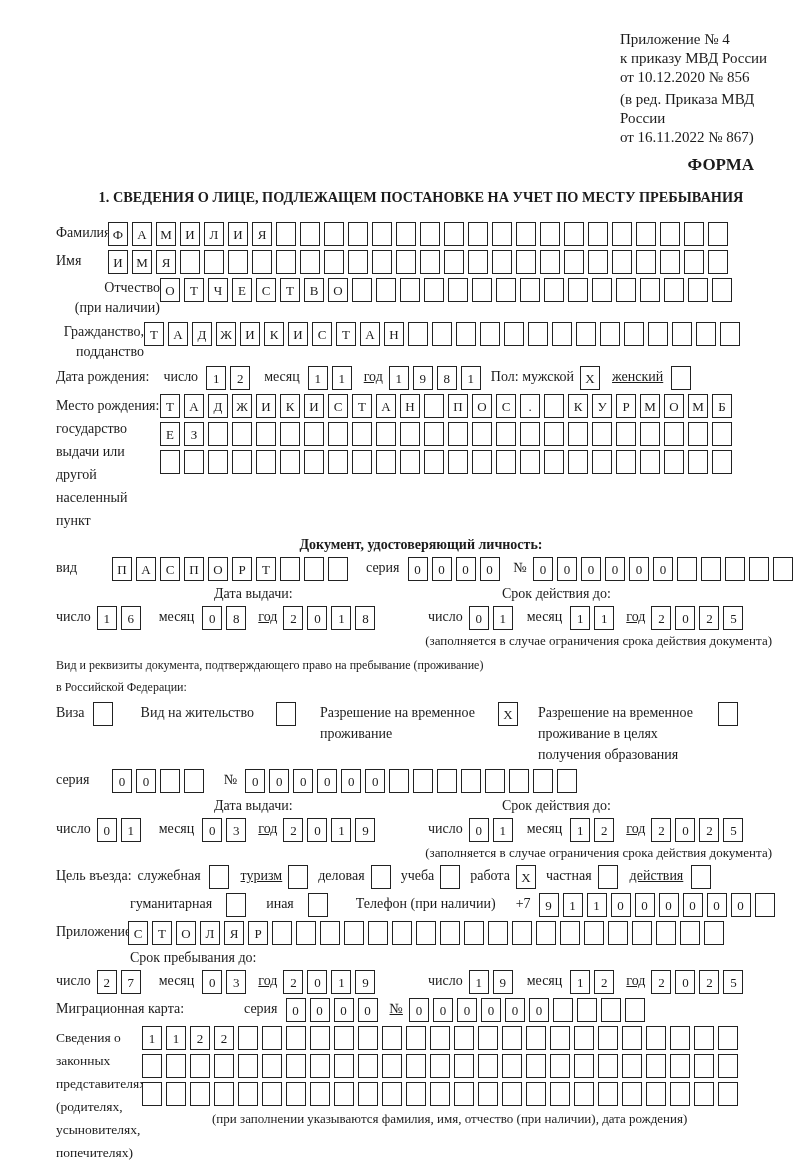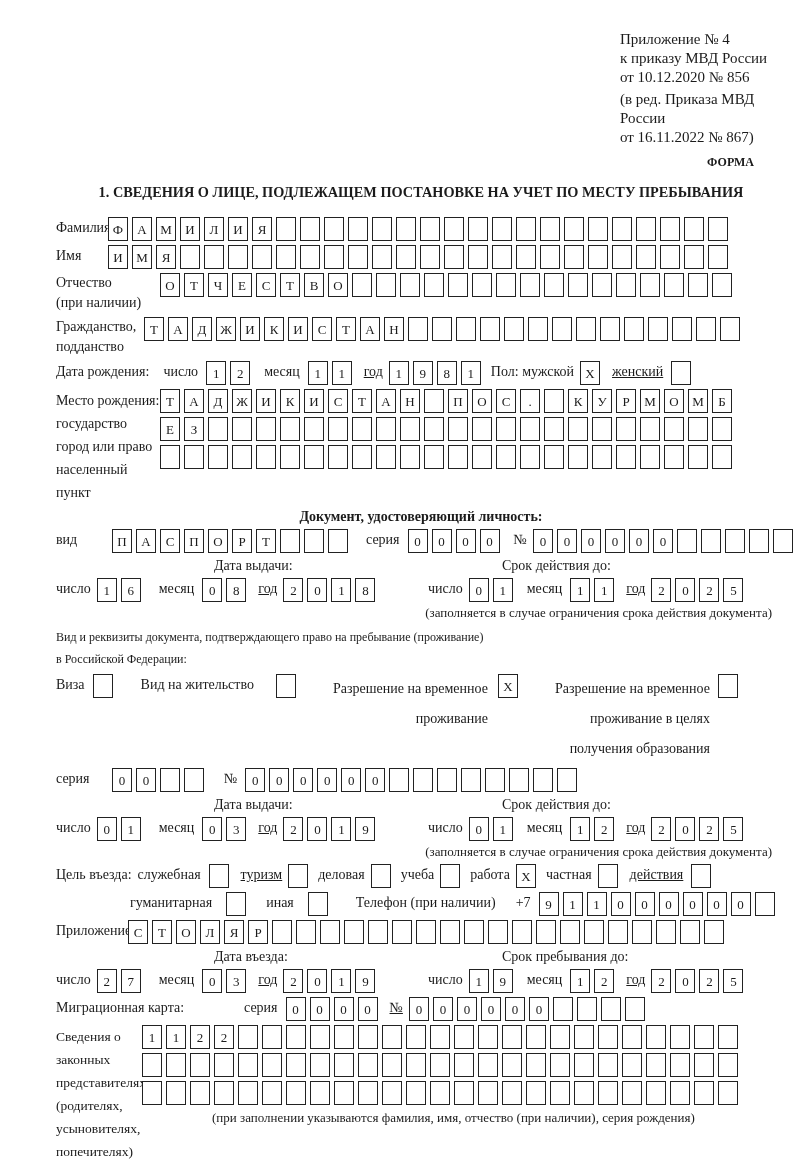--- a/index.html
+++ b/index.html
@@ -3,53 +3,53 @@
 <meta charset="utf-8">
 <style>
   html,body{margin:0;padding:0;background:#fff;}
   body{width:800px;height:1163px;overflow:hidden;color:#1b1b1b;
        font-family:"Liberation Serif","DejaVu Serif",serif;}
   .page{padding:30px 14px 0 56px;position:relative;}
 
   
   .appendix{margin-left:564px;font-size:15px;line-height:19px;}
   .appendix .gap{height:3px;}
-  .forma{font-weight:bold;font-size:12px;text-align:right;padding-right:32px;margin-top:8px;}
+  .forma{font-weight:bold;font-size:17px;text-align:right;padding-right:32px;margin-top:8px;}
 
   
   .title{text-align:center;font-weight:bold;font-size:15.5px;line-height:22px;margin-top:8px;}
   .uline{display:inline-block;width:60px;border-bottom:2px solid #2a2a2a;height:12px;margin-left:8px;}
   .sec{text-align:center;font-weight:bold;font-size:14.3px;margin-top:14px;margin-bottom:16px;}
 
   
   .row{display:flex;align-items:flex-start;margin-top:4px;font-size:14px;line-height:22px;}
   .lbl{flex:none;}
   .cells{display:flex;flex:none;}
   .cell{width:18px;height:22px;border:1.5px solid #222;margin-right:4px;flex:none;
         display:flex;align-items:center;justify-content:center;
         font-size:13px;line-height:1;background:#fff;}
   .stack .cells{margin-bottom:4px;}
-  .two-line{line-height:20px;}
+  .two-line{line-height:20px;text-align:right;}
   .ml6{margin-left:6px;} .ml8{margin-left:8px;text-decoration:underline;} .ml10{margin-left:10px;}
   .ml14{margin-left:14px;} .ml16{margin-left:16px;} .ml20{margin-left:20px;} .ml24{margin-left:24px;}
   .mr6{margin-right:6px;} .mr8{margin-right:8px;}
 
   .doc-head{text-align:center;font-weight:bold;font-size:14px;margin-top:5px;}
 
   
   .dates{margin-top:4px;font-size:14px;}
   .dates .dlbls{display:grid;grid-template-columns:372px 1fr;line-height:18px;}
   .dates .dlbls .l1{padding-left:158px;font-family:Liberation Serif, serif;}
   .dates .dlbls .l2{padding-left:74px;}
   .dates .drow{display:grid;grid-template-columns:372px 1fr;margin-top:3px;}
   .dgrp{display:flex;align-items:flex-start;line-height:22px;}
   .note{font-size:13px;text-align:right;padding-right:14px;line-height:17px;margin-top:2px;}
 
   .para{font-size:12px;line-height:22px;margin-top:5px;}
-  .center-lbl{text-align:right;line-height:30px;flex:none;}
+  .center-lbl{text-align:left;line-height:21px;flex:none;}
   .reps-note{font-size:13px;line-height:17px;margin-top:3px;padding-left:70px;}
 </style>
 </head>
 <body>
 
 <div class="page">
 
   <div class="appendix">
     <div>Приложение № 4</div>
     <div>к приказу МВД России</div>
@@ -216,21 +216,21 @@
       </span>
     <span class="lbl ml8 mr8">женский</span>
     <span class="cells">
         <span class="cell"></span>
       </span>
   </div>
 
   <div class="row">
     <span class="lbl" style="width:104px;line-height:23px;">
       <span>Место рождения:</span><br><span>государство</span><br>
-      <span>город или право</span><br><span>населенный пункт</span>
+      <span>выдачи или другой</span><br><span>населенный пункт</span>
     </span>
     <span class="stack">
       <span class="cells">
           <span class="cell">Т</span>
           <span class="cell">А</span>
           <span class="cell">Д</span>
           <span class="cell">Ж</span>
           <span class="cell">И</span>
           <span class="cell">К</span>
           <span class="cell">И</span>
@@ -572,21 +572,20 @@
         <span class="cell"></span>
         <span class="cell"></span>
         <span class="cell"></span>
         <span class="cell"></span>
         <span class="cell"></span>
       </span>
   </div>
 
   <div class="dates">
     <div class="dlbls">
-      <div class="l1">Дата въезда:</div>
       <div class="l2">Срок пребывания до:</div>
     </div>
     <div class="drow">
       <div class="dgrp">
         <span class="lbl mr6">число</span>
         <span class="cells">
             <span class="cell">2</span>
             <span class="cell">7</span>
           </span>
         <span class="lbl ml14 mr8">месяц</span>
@@ -725,17 +724,17 @@
           <span class="cell"></span>
           <span class="cell"></span>
           <span class="cell"></span>
           <span class="cell"></span>
           <span class="cell"></span>
           <span class="cell"></span>
           <span class="cell"></span>
           <span class="cell"></span>
           <span class="cell"></span>
         </span>
-      <span class="reps-note" style="display:block">(при заполнении указываются фамилия, имя, отчество (при наличии), серия рождения)</span>
+      <span class="reps-note" style="display:block">(при заполнении указываются фамилия, имя, отчество (при наличии), дата рождения)</span>
     </span>
   </div>
 
 </div>
 
 </body></html>

